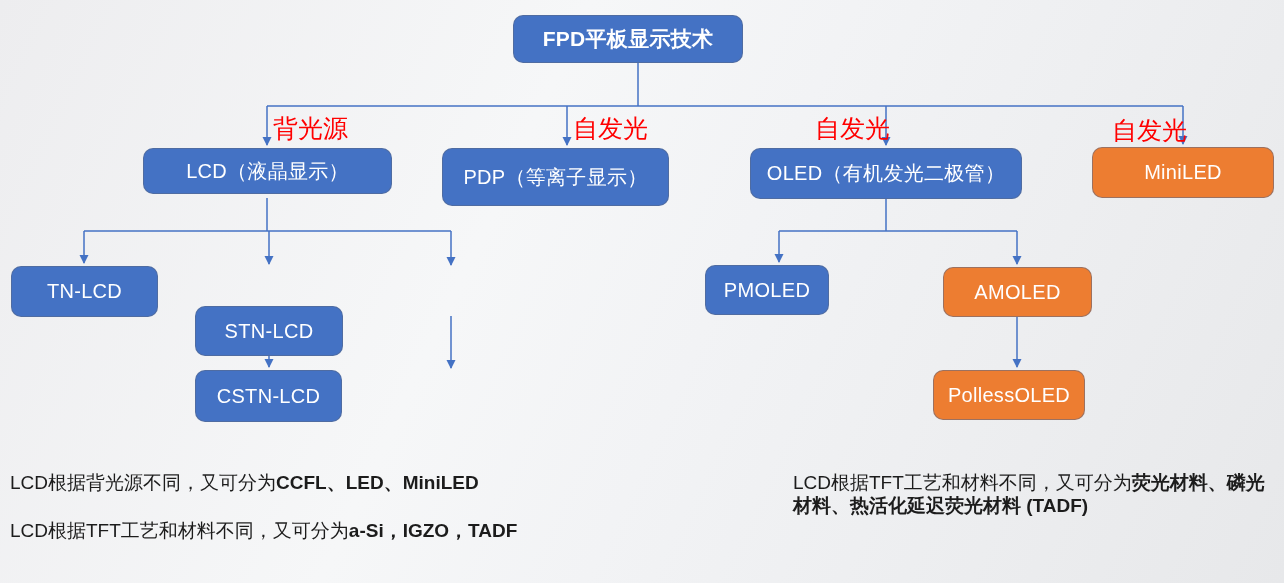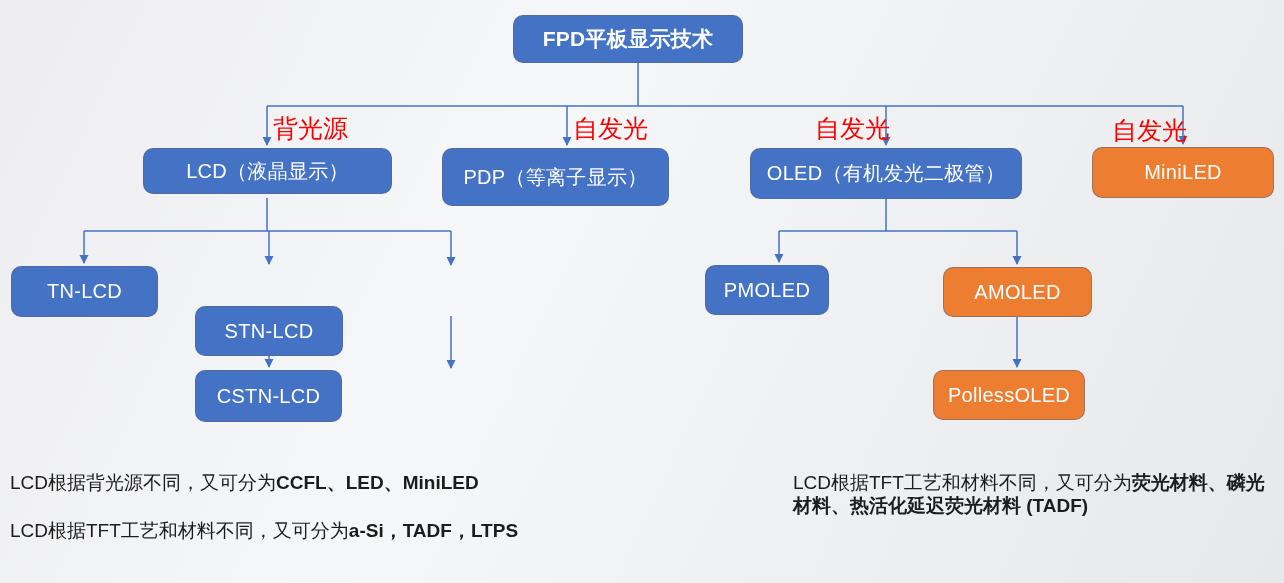--- a/index.html
+++ b/index.html
@@ -116,17 +116,17 @@
   <div class="node blue n-stn">STN-LCD</div>
 
   <div class="node blue n-cstn">CSTN-LCD</div>
 
   <div class="node blue n-pmoled">PMOLED</div>
   <div class="node orange n-amoled">AMOLED</div>
   <div class="node orange n-polless">PollessOLED</div>
 
   <div class="note note-1"><span>LCD根据背光源不同，又可分为</span><span class="bold">CCFL、LED、MiniLED</span></div>
 
-  <div class="note note-2"><span>LCD根据TFT工艺和材料不同，又可分为</span><span class="bold">a-Si，TADF，LTPS</span></div>
+  <div class="note note-2"><span>LCD根据TFT工艺和材料不同，又可分为</span><span class="bold">a-Si，IGZO，TADF</span></div>
 
   <div class="note note-3"><span>LCD根据TFT工艺和材料不同，又可分为</span><span class="bold">荧光材料、磷光材料、热活化延迟荧光材料 (TADF)</span></div>
 
 </div>
 
 </body></html>

